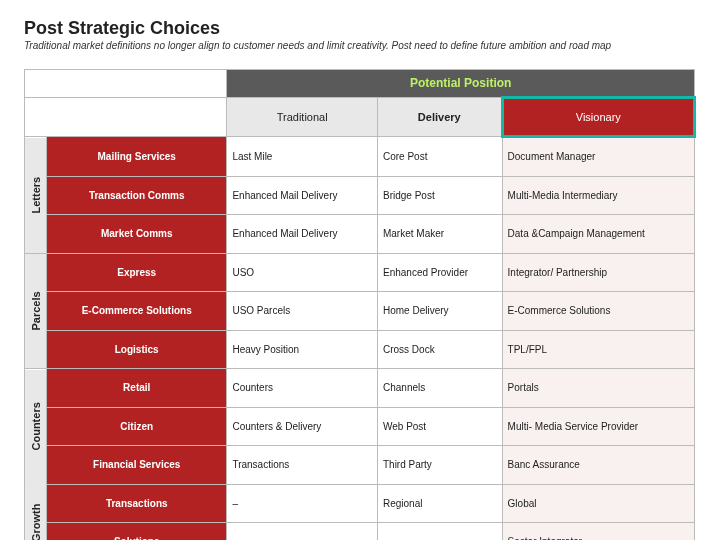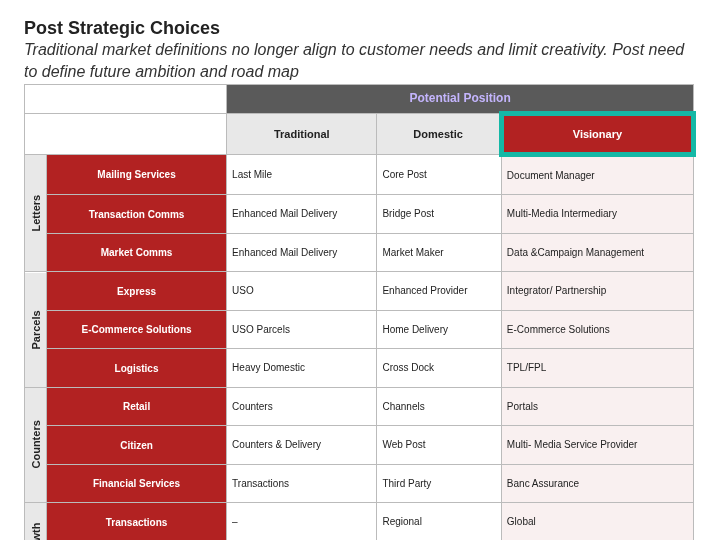--- a/index.html
+++ b/index.html
@@ -11,64 +11,65 @@
       padding: 18px 24px;
       font-size: 11px;
     }
     h1.page-title {
       font-size: 18px;
       font-weight: bold;
       color: #222;
       margin-bottom: 0;
     }
     .subtitle {
-      font-size: 16px;
+      font-size: 10px;
       font-style: italic;
       color: #333;
+      margin-bottom: 16px;
       line-height: 1.4;
     }
     .main-table {
       width: 100%;
       border-collapse: collapse;
     }
     
     .header-potential {
       background: #5a5a5a;
-      color: #c4b5fd;
+      color: #bef264;
       text-align: center;
       font-weight: bold;
       font-size: 12px;
       padding: 6px 4px;
       border: 1px solid #bbb;
     }
     .header-traditional {
       background: #e8e8e8;
       text-align: center;
-      font-weight: bold;
+      font-weight: normal;
       font-size: 11px;
       padding: 5px 4px;
       border: 1px solid #bbb;
       color: #222;
     }
     .header-developed {
       background: #e8e8e8;
       text-align: center;
       font-weight: bold;
       font-size: 11px;
       padding: 5px 4px;
       border: 1px solid #bbb;
       color: #222;
     }
     .header-visionary {
       background: #b22222;
       text-align: center;
-      font-weight: bold;
+      font-weight: normal;
       font-size: 11px;
       padding: 12px 4px;
-      border: 5px solid #14b8a6;
+      border: 3px solid #14b8a6;
       color: #fff;
     }
     
     .cat-label {
       background: #e8e8e8;
       writing-mode: vertical-rl;
       transform: rotate(180deg);
       text-align: center;
       font-weight: bold;
       font-size: 11px;
@@ -115,21 +116,21 @@
 
 <table class="main-table">
   <thead>
     <tr>
       <td class="corner" colspan="2"></td>
       <td class="header-potential" colspan="3">Potential Position</td>
     </tr>
     <tr>
       <td class="corner" colspan="2"></td>
       <td class="header-traditional">Traditional</td>
-      <td class="header-developed">Domestic</td>
+      <td class="header-developed">Delivery</td>
       <td class="header-visionary">Visionary</td>
     </tr>
   </thead>
   <tbody id="table-body">
   <tr>
         <td class="cat-label" rowspan="3">Letters</td>
         <td class="row-label">Mailing Services</td>
         <td class="cell">Last Mile</td>
         <td class="cell">Core Post</td>
         <td class="cell cell-visionary">Document Manager</td>
@@ -154,21 +155,21 @@
         <td class="cell cell-visionary">Integrator/ Partnership</td>
       </tr>
       <tr>
         <td class="row-label">E-Commerce Solutions</td>
         <td class="cell">USO Parcels</td>
         <td class="cell">Home Delivery</td>
         <td class="cell cell-visionary">E-Commerce Solutions</td>
       </tr>
       <tr>
         <td class="row-label">Logistics</td>
-        <td class="cell">Heavy Domestic</td>
+        <td class="cell">Heavy Position</td>
         <td class="cell">Cross Dock</td>
         <td class="cell cell-visionary">TPL/FPL</td>
       </tr>
       <tr>
         <td class="cat-label" rowspan="3">Counters</td>
         <td class="row-label">Retail</td>
         <td class="cell">Counters</td>
         <td class="cell">Channels</td>
         <td class="cell cell-visionary">Portals</td>
       </tr>

